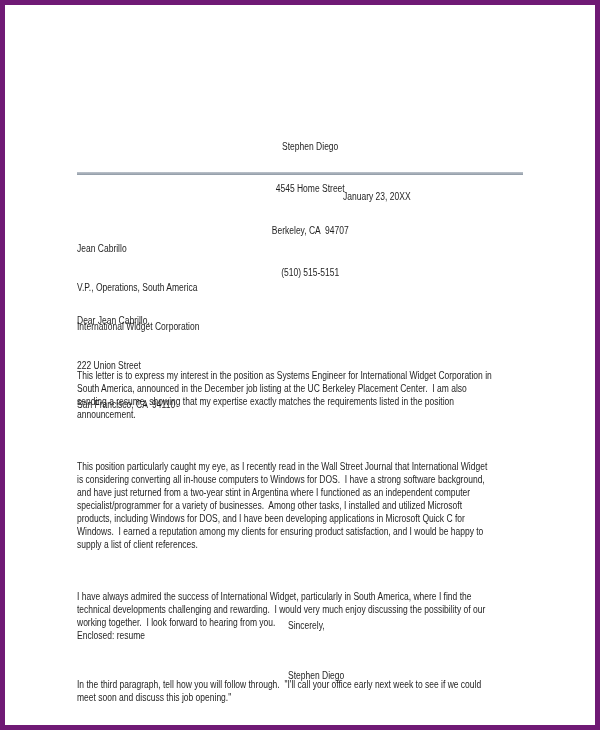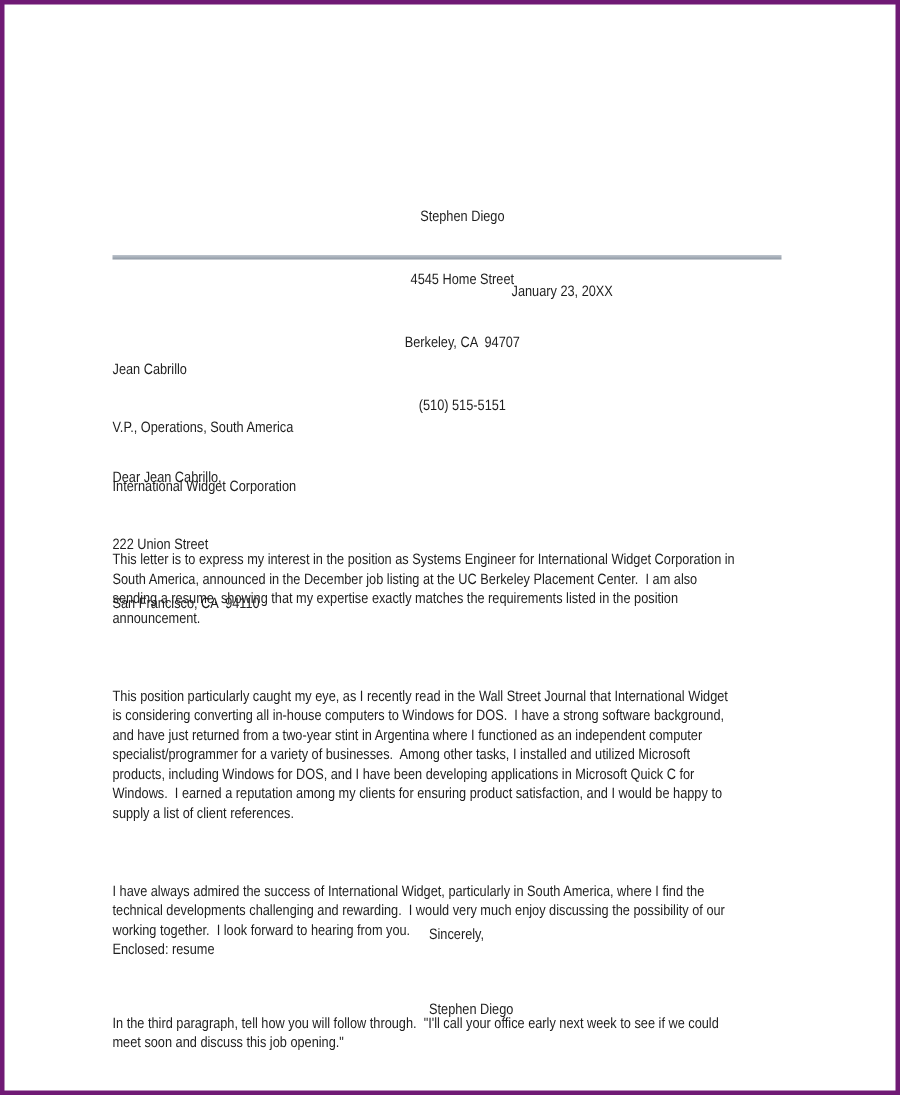--- a/index.html
+++ b/index.html
@@ -1,21 +1,21 @@
 <!DOCTYPE html>
 <html><head>
 <meta charset="utf-8">
 <style>
   html, body { margin: 0; padding: 0; background: #ffffff; }
   .page {
     position: relative;
     width: 600px;
     height: 730px;
     background: #ffffff;
-    border: 3px solid #701a75;
+    border: 5px solid #701a75;
     box-sizing: border-box;
     font-family: "Liberation Sans", "DejaVu Sans", sans-serif;
     font-size: 10px;
     color: #1e1e1e;
     overflow: hidden;
   }
   .condensed { transform: scaleX(0.85); transform-origin: 0 0; }
   .sender {
     position: absolute;
     top: 93px; left: 0; width: 600px;

